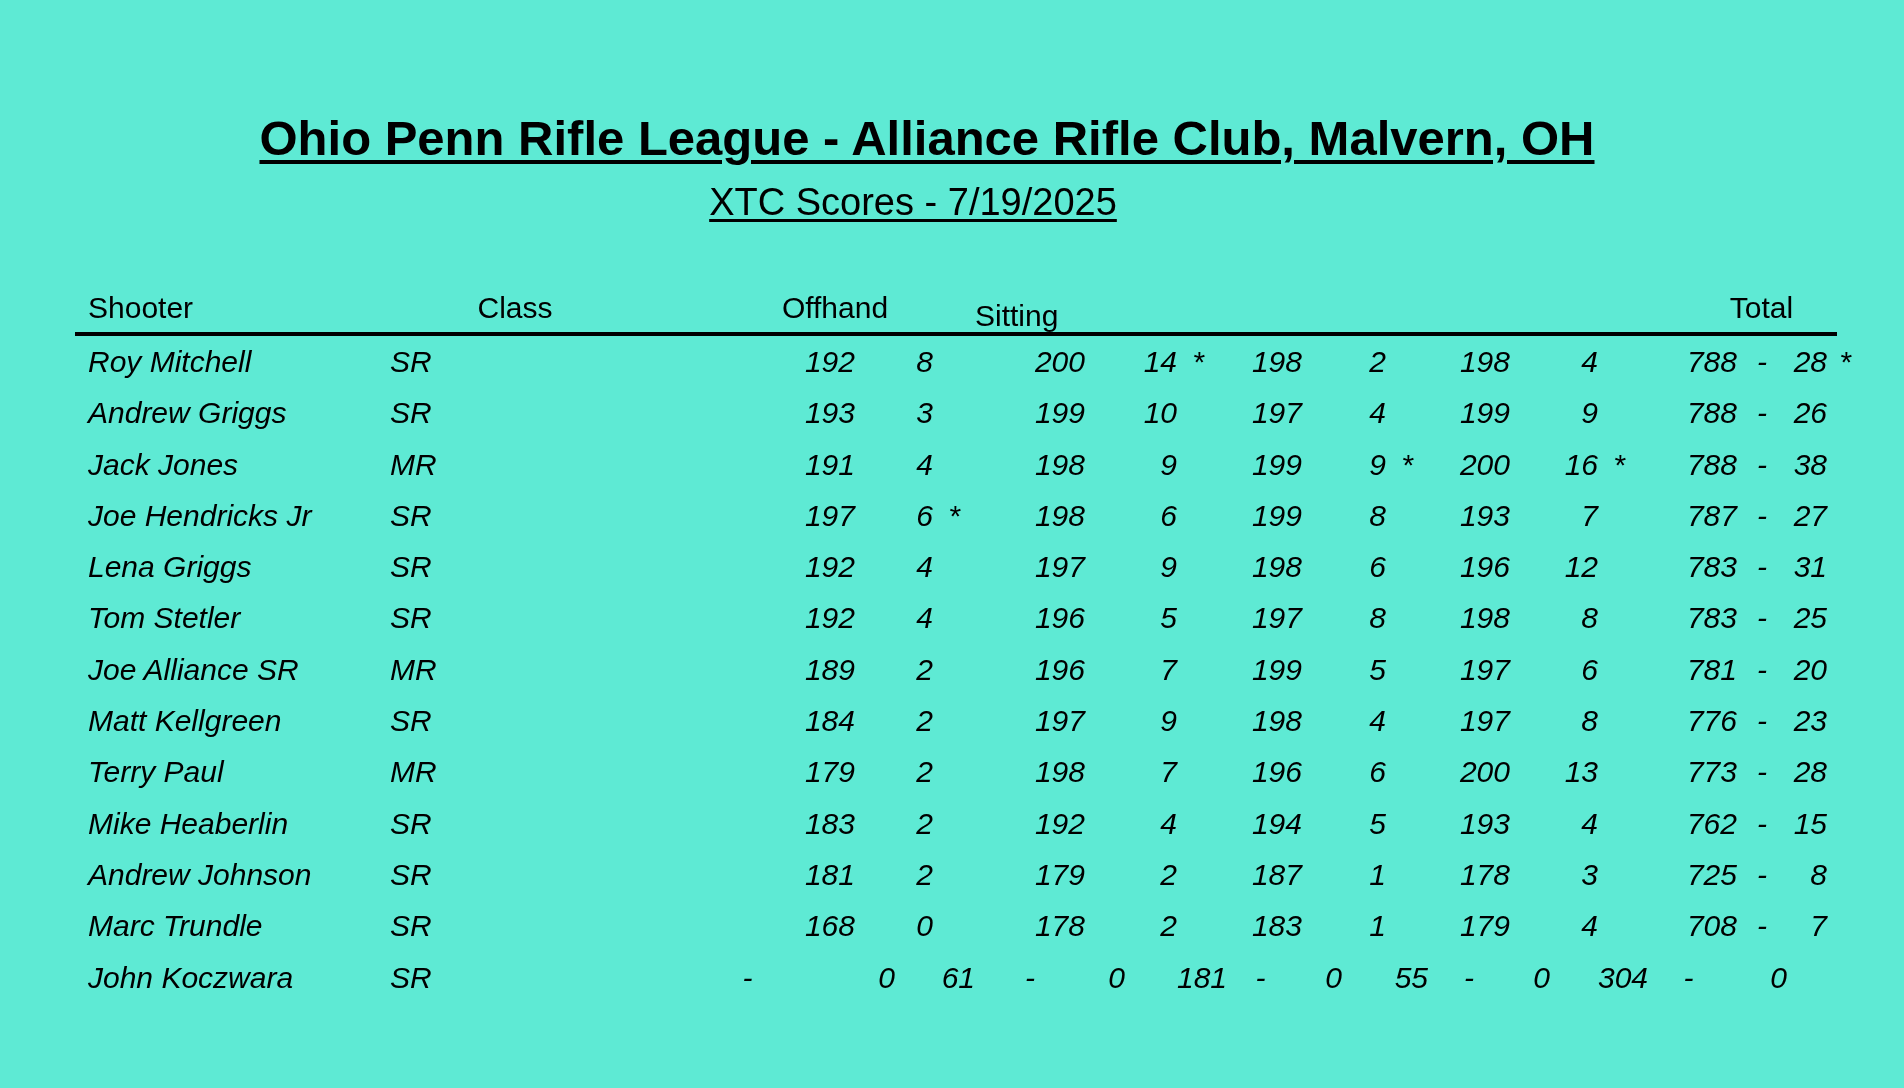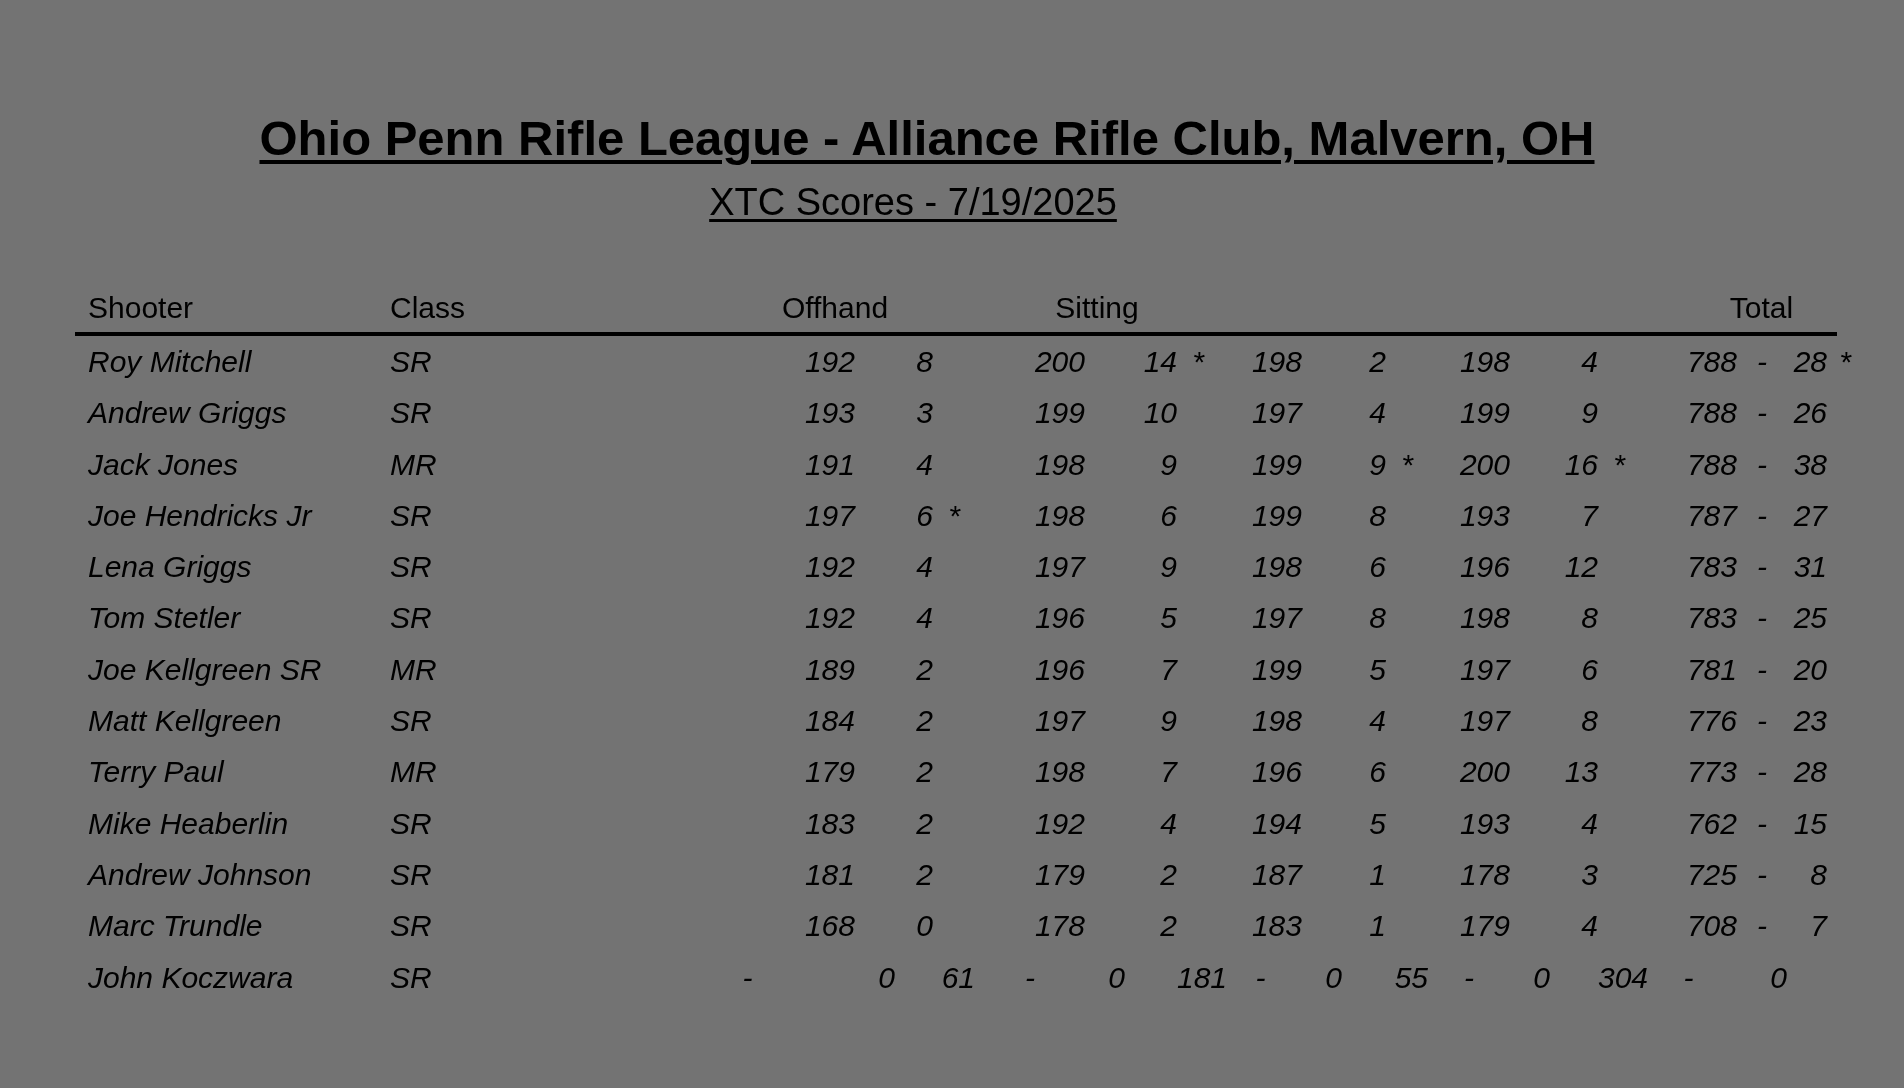--- a/index.html
+++ b/index.html
@@ -1,19 +1,19 @@
 <!DOCTYPE html>
 <html><head>
 <meta charset="utf-8">
 <style>
   html,body{margin:0;padding:0;background:#ffffff;}
   .page{
     position:relative;
     width:1904px;height:1088px;
-    background:#737373;color:#000000;
+    background:#5eead4;color:#000000;
     font-family:"Liberation Sans","DejaVu Sans",sans-serif;
     overflow:hidden;
   }
   .title{
     position:absolute;top:112px;left:0;width:1854px;
     text-align:center;
     font-size:49px;font-weight:bold;line-height:52px;
     text-decoration:underline;
     text-decoration-thickness:4px;
     text-underline-offset:5px;
@@ -41,23 +41,23 @@
   .tbody .row{
     display:grid;grid-template-columns:var(--cols);
     height:51.3px;line-height:51.3px;font-style:italic;
   }
   .c{white-space:nowrap;overflow:visible;}
   .left{text-align:left;}
   .num{text-align:right;}
   .ctr{text-align:center;}
   .pad{padding-left:13px;}
   .h-shooter{grid-column:1;}
-  .h-class{grid-column:2;}
+  .h-class{grid-column:2;text-align:center;}
   .h-off{grid-column:3 / span 4;text-align:center;padding-left:55px;}
-  .h-sit{grid-column:7 / span 4;text-align:center;}
+  .h-sit{grid-column:7 / span 4;text-align:left;margin-top:8px;}
   .h-300{grid-column:11 / span 4;text-align:center;padding-left:30px;}
   .h-600{grid-column:15 / span 4;text-align:center;}
   .h-tot{grid-column:19 / span 4;text-align:center;padding-left:20px;}
 </style>
 </head>
 <body>
 
 <div class="page">
   <div class="title">Ohio Penn Rifle League - Alliance Rifle Club, Malvern, OH</div>
   <div class="subtitle">XTC Scores - 7/19/2025</div>
@@ -210,21 +210,21 @@
     <div class="c num">198</div>
     <div class="c ctr"></div>
     <div class="c num">8</div>
     <div class="c ctr"></div>
     <div class="c num">783</div>
     <div class="c ctr">-</div>
     <div class="c num">25</div>
     <div class="c ctr"></div>
   </div>
         <div class="row">
-    <div class="c left pad">Joe Kellgreen SR</div>
+    <div class="c left pad">Joe Alliance SR</div>
     <div class="c left">MR</div>
     <div class="c num">189</div>
     <div class="c ctr"></div>
     <div class="c num">2</div>
     <div class="c ctr"></div>
     <div class="c num">196</div>
     <div class="c ctr"></div>
     <div class="c num">7</div>
     <div class="c ctr"></div>
     <div class="c num">199</div>

